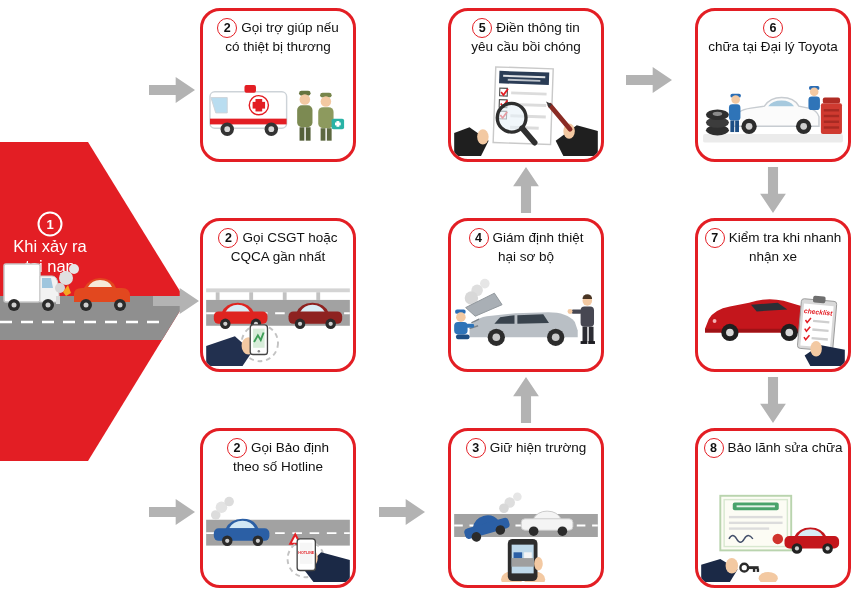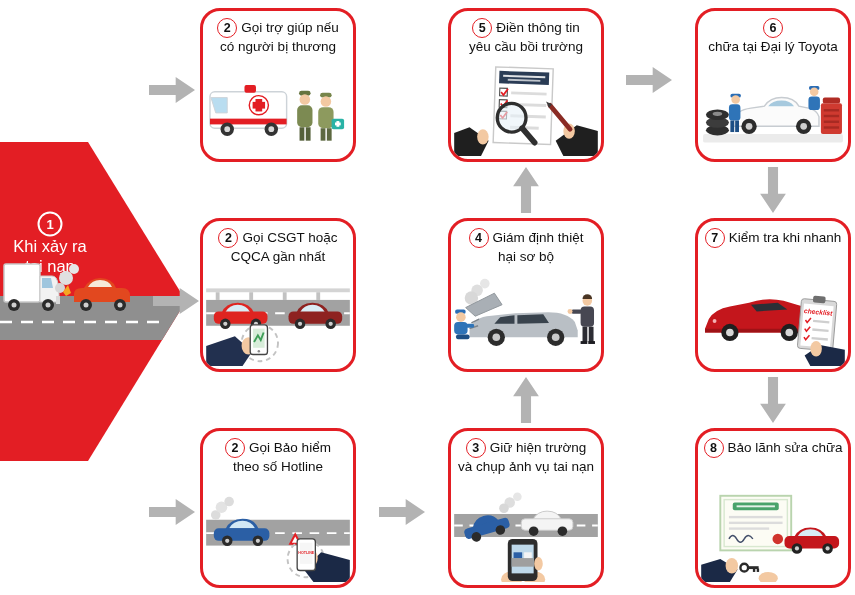--- a/index.html
+++ b/index.html
@@ -84,21 +84,21 @@
   <div class="arrow" style="left:626px;top:66px"></div>
   <div class="arrow down" style="left:750px;top:176px"></div>
   <div class="arrow down" style="left:750px;top:386px"></div>
 
   <div class="card" style="left:200px;top:8px;height:154px">
     <div class="card-head">
       <div class="head-row">
         <span class="num">2</span>
         <span>Gọi trợ giúp  nếu</span>
       </div>
-      <div>có người bị thương</div>
+      <div>có thiệt bị thương</div>
     </div>
     <div class="card-art">
       <svg viewBox="0 0 150 95" width="144" height="91">
         <g>
           <rect x="4" y="28" width="80" height="38" rx="5" fill="#ffffff" stroke="#cdd3d8" stroke-width="1.5"></rect>
           <rect x="40" y="21" width="12" height="8" rx="2" fill="#e31e24"></rect>
           <path d="M5,34 L22,34 L22,50 L10,50 Z" fill="#b9ddf0" stroke="#cdd3d8"></path>
           <rect x="4" y="56" width="80" height="6" fill="#e31e24"></rect>
           <circle cx="55" cy="42" r="10" fill="#ffffff" stroke="#e31e24" stroke-width="1.5"></circle>
           <rect x="51.5" y="35.5" width="7" height="13" fill="#e31e24"></rect>
@@ -174,21 +174,21 @@
           <circle cx="55" cy="79.5" r="1.3" fill="#888888"></circle>
         </g>
       </svg>
     </div>
   </div>
 
   <div class="card" style="left:200px;top:428px;height:160px">
     <div class="card-head">
       <div class="head-row">
         <span class="num">2</span>
-        <span>Gọi Bảo hiểm</span>
+        <span>Gọi Bảo định</span>
       </div>
       <div>theo số Hotline</div>
     </div>
     <div class="card-art">
       <svg viewBox="0 0 150 95" width="144" height="91">
         <rect x="0" y="30" width="150" height="27" fill="#a2a2a2"></rect>
         <line x1="0" y1="44" x2="150" y2="44" stroke="#ffffff" stroke-width="2" stroke-dasharray="10 8"></line>
         <g>
           <circle cx="10" cy="25" r="5" fill="#dcdcdc"></circle>
             <circle cx="16" cy="17" r="6" fill="#e3e3e3"></circle>
@@ -218,21 +218,21 @@
       </svg>
     </div>
   </div>
 
   <div class="card" style="left:448px;top:8px;height:154px">
     <div class="card-head">
       <div class="head-row">
         <span class="num">5</span>
         <span>Điền thông tin</span>
       </div>
-      <div>yêu cầu bồi trường</div>
+      <div>yêu cầu bồi chóng</div>
     </div>
     <div class="card-art">
       <svg viewBox="0 0 150 95" width="144" height="91">
         <g transform="rotate(2 72 44)">
           <rect x="42" y="3" width="60" height="79" fill="#ffffff" stroke="#c9c9c9" stroke-width="1.5"></rect>
           <rect x="46" y="7" width="52" height="13" fill="#2a3c55"></rect>
           <rect x="50" y="11" width="44" height="2" fill="#ffffff" opacity="0.85"></rect>
           <rect x="55" y="15" width="34" height="2" fill="#ffffff" opacity="0.7"></rect>
           <rect x="47" y="25" width="8" height="8" fill="#ffffff" stroke="#555555" stroke-width="1.2"></rect>
           <path d="M48.5,29 l2.5,3 l4.5,-6.5" stroke="#e31e24" stroke-width="1.8" fill="none"></path>
@@ -311,21 +311,20 @@
       </svg>
     </div>
   </div>
 
   <div class="card" style="left:448px;top:428px;height:160px">
     <div class="card-head">
       <div class="head-row">
         <span class="num">3</span>
         <span>Giữ  hiện trường</span>
       </div>
-      <div>và chụp ảnh vụ tai nạn</div>
     </div>
     <div class="card-art">
       <svg viewBox="0 0 150 95" width="144" height="91">
         <rect x="0" y="24" width="150" height="24" fill="#a2a2a2"></rect>
         <line x1="0" y1="36" x2="150" y2="36" stroke="#ffffff" stroke-width="2" stroke-dasharray="9 7"></line>
         <g>
           <circle cx="58" cy="12" r="5.5" fill="#dedede"></circle>
             <circle cx="66" cy="6" r="4.5" fill="#e6e6e6"></circle>
             <circle cx="52" cy="18" r="5" fill="#d8d8d8"></circle>
         </g>
@@ -402,20 +401,21 @@
       </svg>
     </div>
   </div>
 
   <div class="card" style="left:695px;top:218px;height:154px">
     <div class="card-head">
       <div class="head-row">
         <span class="num">7</span>
         <span>Kiểm tra khi nhanh</span>
       </div>
+      <div>nhận xe</div>
     </div>
     <div class="card-art">
       <svg viewBox="0 0 150 95" width="144" height="91">
         <g>
           <path d="M4,56 L8,46 Q14,36 30,33 L50,29 Q68,23 86,27 L100,31 Q114,34 118,44 L120,52 L120,60 L4,60 Z" fill="#c4161c"></path>
           <path d="M4,56 L120,56 L120,60 L4,60 Z" fill="#9e1216"></path>
           <polygon points="52,31 80,29 90,36 58,38" fill="#2b2f36"></polygon>
           <circle cx="30" cy="60" r="9" fill="#1f1f1f"></circle>
             <circle cx="30" cy="60" r="4" fill="#d7d7d7"></circle>
           <circle cx="92" cy="60" r="9" fill="#1f1f1f"></circle>

